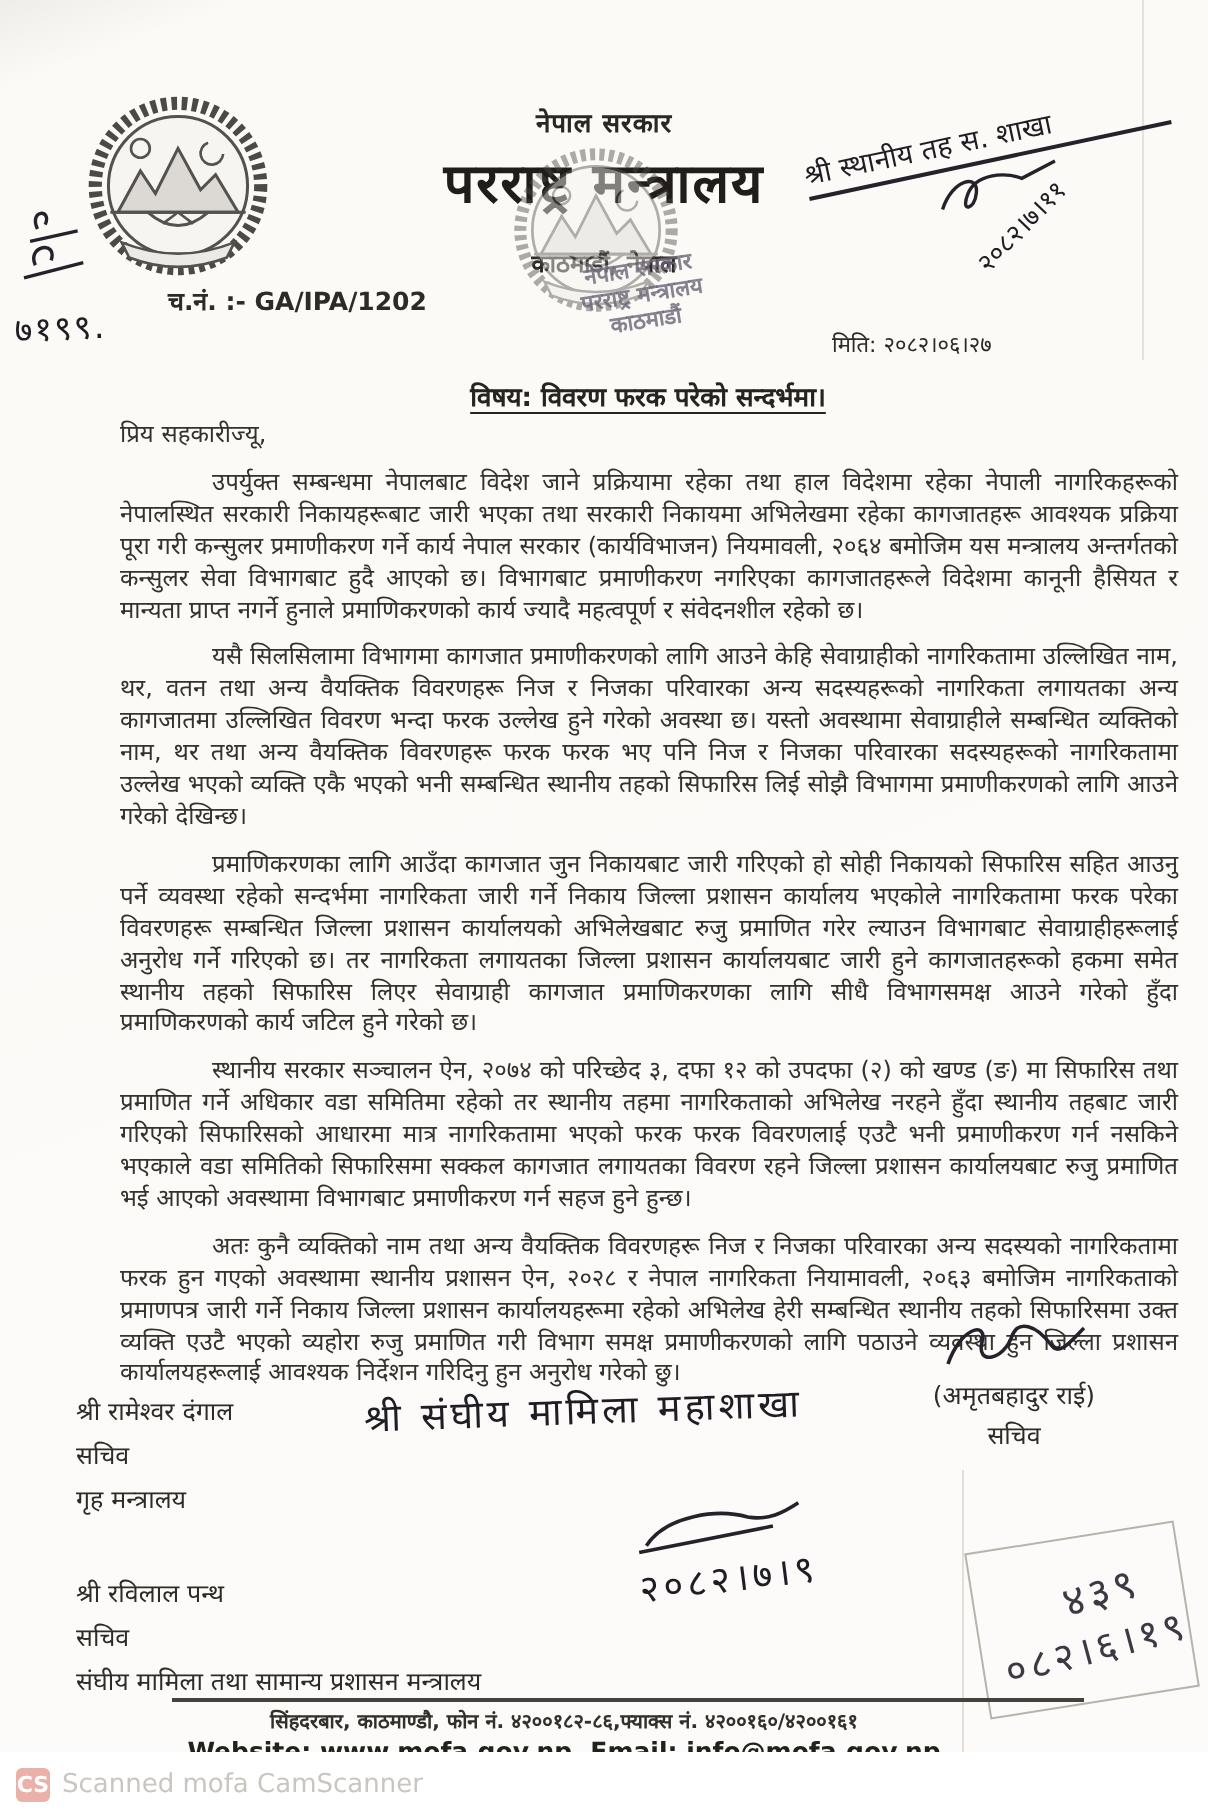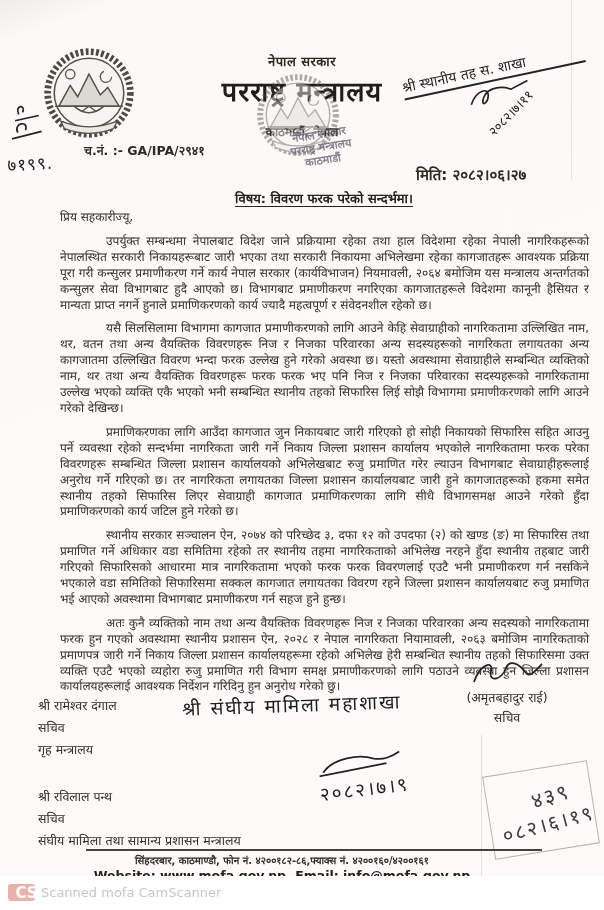--- a/index.html
+++ b/index.html
@@ -19,21 +19,21 @@
   .hdr-center{position:absolute;left:152px;top:52px;width:300px;text-align:center;}
   .gov-line{font-size:13px;font-weight:bold;color:#2b2824;letter-spacing:.5px;}
   .ministry{font-size:27px;font-weight:bold;color:#201d1a;letter-spacing:1px;margin-top:2px;}
   .location{font-size:12px;font-weight:bold;color:#2b2824;margin-top:14px;}
   .stamp-emblem{position:absolute;left:255px;top:72px;width:86px;height:86px;opacity:.45;filter:grayscale(20%);}
   .stamp-text{
     position:absolute;left:236px;top:128px;width:170px;text-align:center;
     transform:rotate(-9deg);color:rgba(108,99,116,.8);font-weight:bold;line-height:13px;font-size:11px;
   }
   .ref-block{position:absolute;left:84px;top:138px;font-size:12.5px;font-weight:600;color:#2e2b27;line-height:26px;}
-  .date-line{position:absolute;left:416px;top:164px;font-size:15px;font-weight:700;color:#2e2b27;}
+  .date-line{position:absolute;left:416px;top:164px;font-size:11px;font-weight:400;color:#2e2b27;}
   .subject{
     position:absolute;left:0;top:189px;width:604px;text-align:center;
     font-size:13px;font-weight:bold;color:#262320;
   }
   .subject span{text-decoration:underline;text-underline-offset:3px;padding-left:44px;}
 
   
   .hw{color:#1f1d24;}
   .hw-topright{position:absolute;left:405px;top:58px;width:185px;transform:rotate(-12deg);}
   .hw-topright .line1{font-size:14px;border-bottom:2px solid #24222a;padding-bottom:2px;white-space:nowrap;}
@@ -71,21 +71,21 @@
   
   .footer-rule{position:absolute;left:86px;top:849px;width:456px;height:2px;background:#45423d;}
   .footer{position:absolute;left:0;top:853px;width:564px;text-align:center;}
   .footer .np{font-size:10px;font-weight:bold;color:#33302b;}
   .footer .en{font-size:12.5px;font-weight:bold;color:#23211e;margin-top:1px;}
 
   
   .cam{position:absolute;left:8px;top:884px;display:flex;align-items:center;gap:6px;}
   .cam-badge{
     width:17px;height:17px;border-radius:3px;background:#e4988e;opacity:.75;
-    color:#ffffff;font-size:15px;font-weight:bold;display:flex;align-items:center;justify-content:center;padding-left:10px;
+    color:#ffffff;font-size:11px;font-weight:bold;display:flex;align-items:center;justify-content:center;
   }
   .cam-text{font-size:13px;color:#c9c6c2;}
 </style>
 </head>
 <body>
 
 <div class="page">
 
   <svg width="0" height="0" style="position:absolute" aria-hidden="true">
     <defs>
@@ -134,21 +134,21 @@
 
   <div class="hw hw-margin">
     <svg width="46" height="44" viewBox="0 0 46 44">
       <path d="M14 12 C 10 2, 22 2, 18 10 M10 18 L34 14" fill="none" stroke="#24222a" stroke-width="1.7"></path>
       <path d="M12 30 C 8 20, 24 18, 20 28 M6 36 L36 30" fill="none" stroke="#24222a" stroke-width="1.7"></path>
     </svg>
     <div class="num">७१९९.</div>
   </div>
 
   <div class="ref-block">
-    <div>च.नं. :- GA/IPA/२९४१</div>
+    <div>च.नं. :- GA/IPA/1202</div>
   </div>
   <div class="date-line">मिति: २०८२।०६।२७</div>
 
   <div class="subject"><span>विषय: विवरण फरक परेको सन्दर्भमा।</span></div>
 
   <div class="body-text">
     <div class="salutation">प्रिय सहकारीज्यू,</div>
     <p>उपर्युक्त सम्बन्धमा नेपालबाट विदेश जाने प्रक्रियामा रहेका तथा हाल विदेशमा रहेका नेपाली नागरिकहरूको नेपालस्थित सरकारी निकायहरूबाट जारी भएका तथा सरकारी निकायमा अभिलेखमा रहेका कागजातहरू आवश्यक प्रक्रिया पूरा गरी कन्सुलर प्रमाणीकरण गर्ने कार्य नेपाल सरकार (कार्यविभाजन) नियमावली, २०६४ बमोजिम यस मन्त्रालय अन्तर्गतको कन्सुलर सेवा विभागबाट हुदै आएको छ। विभागबाट प्रमाणीकरण नगरिएका कागजातहरूले विदेशमा कानूनी हैसियत र मान्यता प्राप्त नगर्ने हुनाले प्रमाणिकरणको कार्य ज्यादै महत्वपूर्ण र संवेदनशील रहेको छ।</p>
     <p>यसै सिलसिलामा विभागमा कागजात प्रमाणीकरणको लागि आउने केहि सेवाग्राहीको नागरिकतामा उल्लिखित नाम, थर, वतन तथा अन्य वैयक्तिक विवरणहरू निज र निजका परिवारका अन्य सदस्यहरूको नागरिकता लगायतका अन्य कागजातमा उल्लिखित विवरण भन्दा फरक उल्लेख हुने गरेको अवस्था छ। यस्तो अवस्थामा सेवाग्राहीले सम्बन्धित व्यक्तिको नाम, थर तथा अन्य वैयक्तिक विवरणहरू फरक फरक भए पनि निज र निजका परिवारका सदस्यहरूको नागरिकतामा उल्लेख भएको व्यक्ति एकै भएको भनी सम्बन्धित स्थानीय तहको सिफारिस लिई सोझै विभागमा प्रमाणीकरणको लागि आउने गरेको देखिन्छ।</p>
     <p>प्रमाणिकरणका लागि आउँदा कागजात जुन निकायबाट जारी गरिएको हो सोही निकायको सिफारिस सहित आउनु पर्ने व्यवस्था रहेको सन्दर्भमा नागरिकता जारी गर्ने निकाय जिल्ला प्रशासन कार्यालय भएकोले नागरिकतामा फरक परेका विवरणहरू सम्बन्धित जिल्ला प्रशासन कार्यालयको अभिलेखबाट रुजु प्रमाणित गरेर ल्याउन विभागबाट सेवाग्राहीहरूलाई अनुरोध गर्ने गरिएको छ। तर नागरिकता लगायतका जिल्ला प्रशासन कार्यालयबाट जारी हुने कागजातहरूको हकमा समेत स्थानीय तहको सिफारिस लिएर सेवाग्राही कागजात प्रमाणिकरणका लागि सीधै विभागसमक्ष आउने गरेको हुँदा प्रमाणिकरणको कार्य जटिल हुने गरेको छ।</p>

